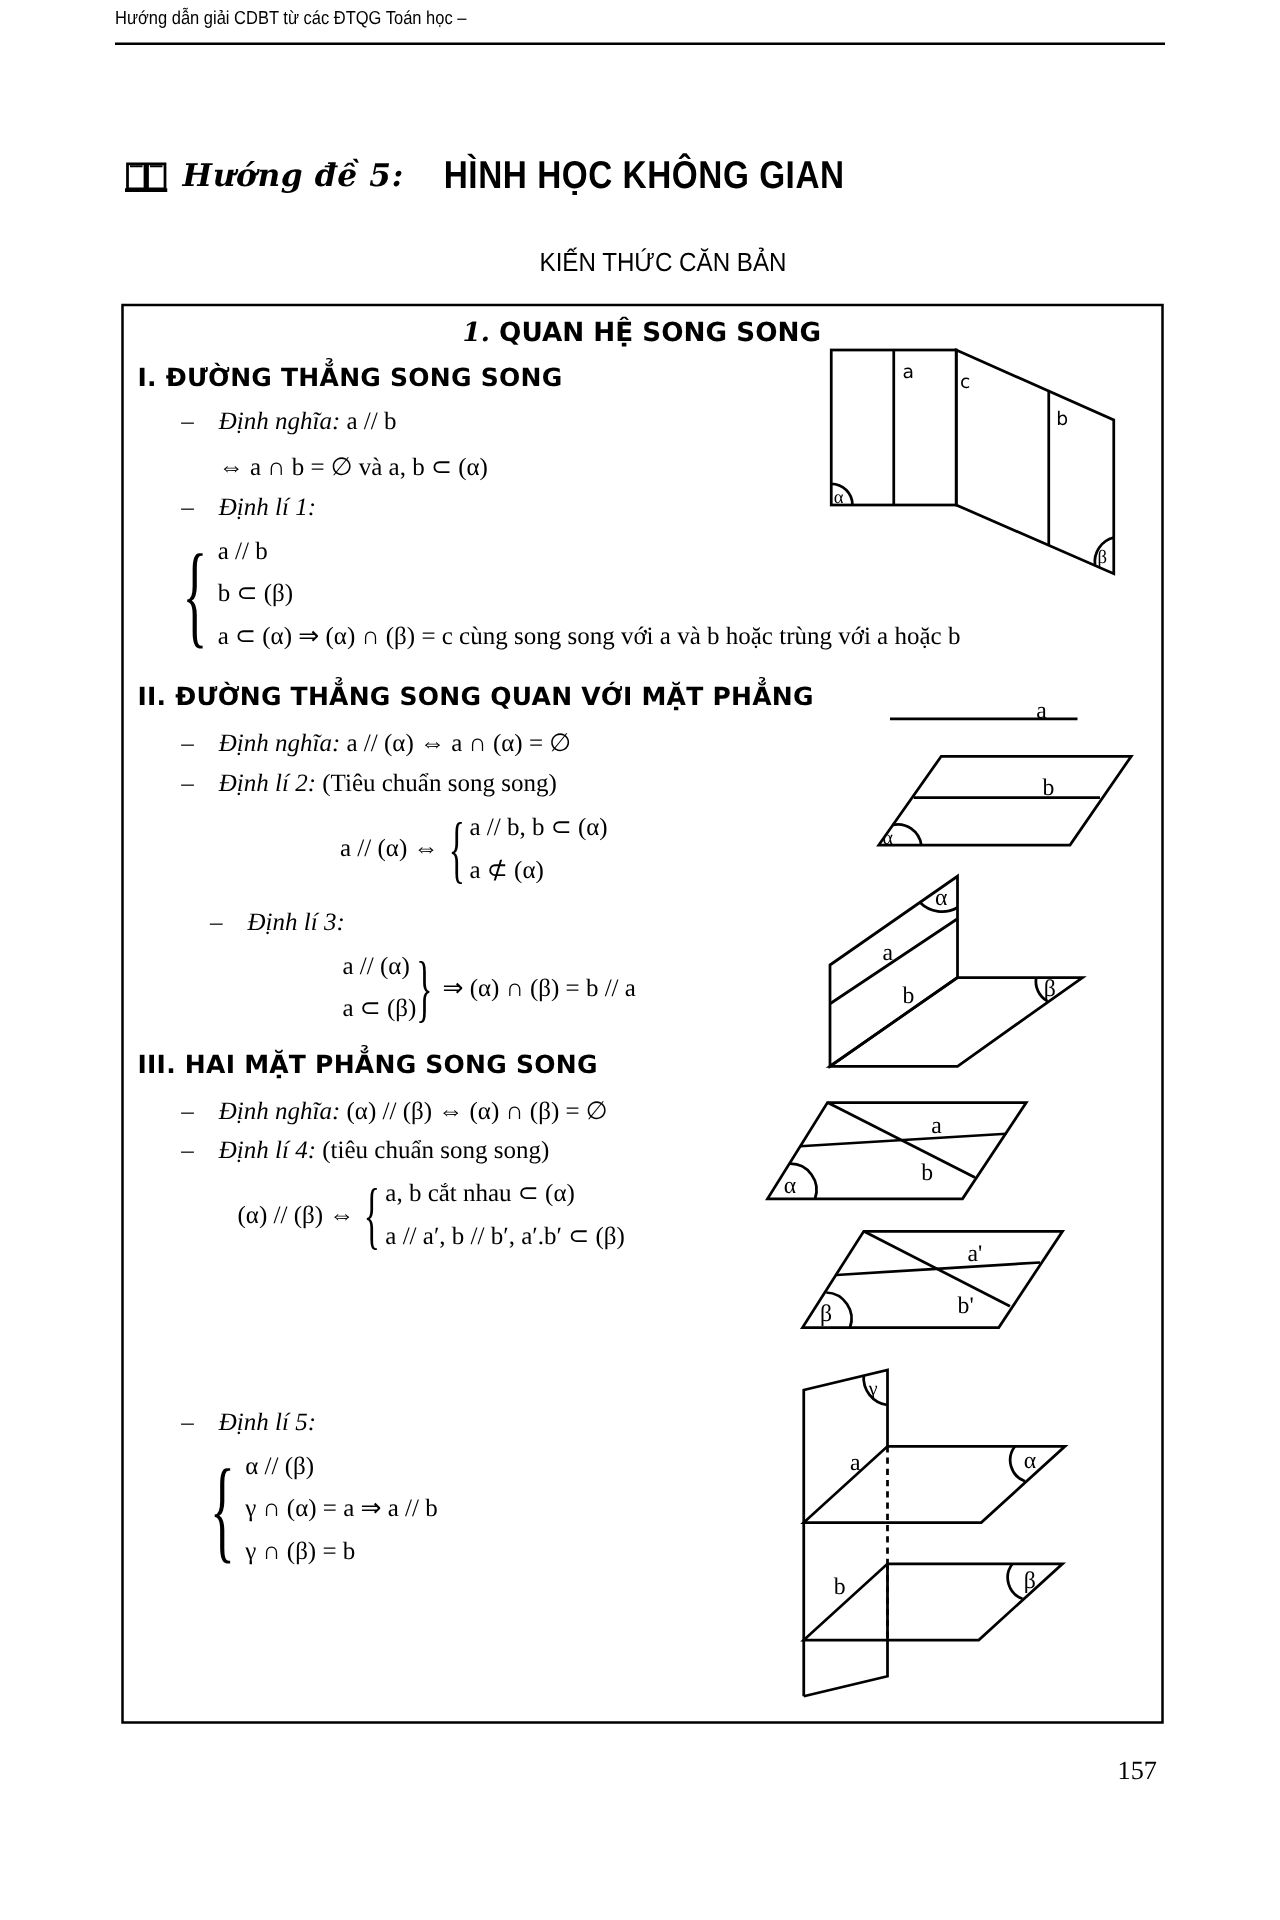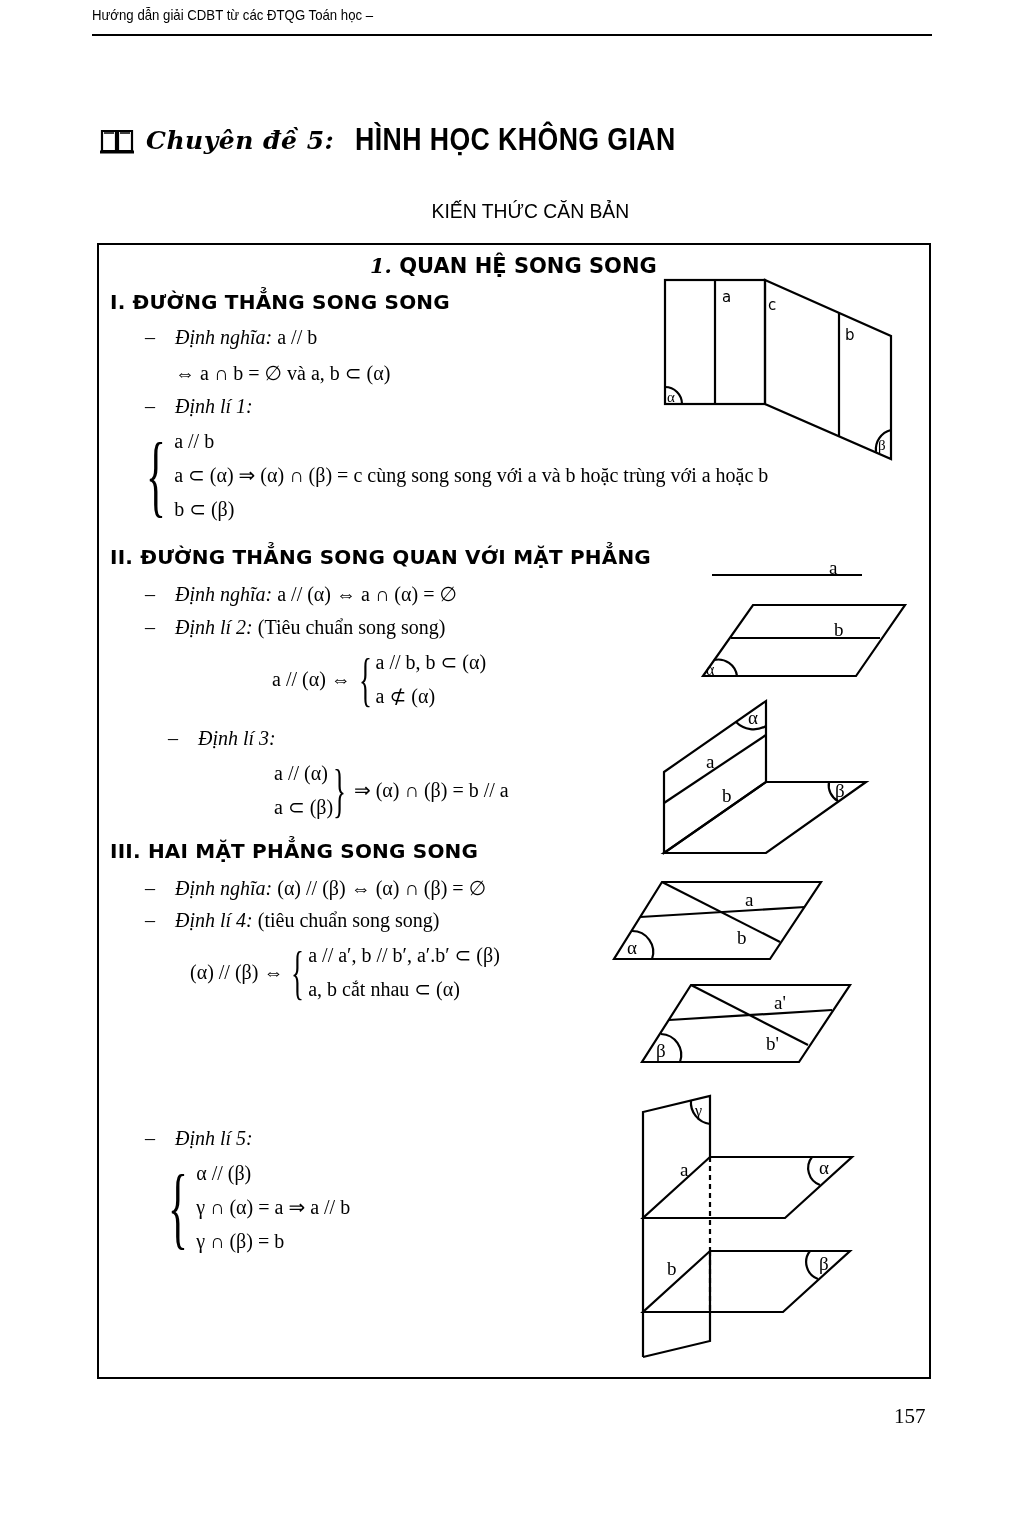--- a/index.html
+++ b/index.html
@@ -35,21 +35,21 @@
 
 <div class="abs hdr">Hướng dẫn giải CDBT từ các ĐTQG Toán học –</div>
 <div class="abs hdr-rule"></div>
 
 <div class="abs chap">
   <svg class="book-icon" viewBox="0 0 34 26">
     <path d="M2 3 L16 3 L16 23 L2 23 Z M18 3 L32 3 L32 23 L18 23 Z" fill="none" stroke="#000" stroke-width="2.2"></path>
     <path d="M4 5 L14 5 M20 5 L30 5" stroke="#000" stroke-width="1.5"></path>
     <path d="M0 24 L34 24" stroke="#000" stroke-width="3"></path>
   </svg>
-  <span class="chap-label">Chuyên đề 5:</span>
+  <span class="chap-label">Hướng đề 5:</span>
 </div>
 <div class="abs chap-title">HÌNH HỌC KHÔNG GIAN</div>
 
 <div class="abs sub-title">KIẾN THỨC CĂN BẢN</div>
 
 <div class="abs box"></div>
 
 <div class="abs sec-top">
   <span class="num">1.</span>
   <span>QUAN HỆ SONG SONG</span>
@@ -60,22 +60,22 @@
   <span class="dash">–</span><span class="it">Định nghĩa:</span><span> a // b</span>
 </div>
 <div class="abs line" style="left:175px;top:361px;">⇔ a ∩ b = ∅ và a, b ⊂  (α)</div>
 <div class="abs line" style="left:145px;top:395px;">
   <span class="dash">–</span><span class="it">Định lí 1:</span>
 </div>
 <div class="abs brace-wrap" style="left:146px;top:424px;">
   <span class="lbrace">{</span>
   <div class="stack">
     <div>a // b</div>
+    <div>b ⊂ (β)</div>
     <div><span>a ⊂ (α)</span><span> ⇒ (α) ∩ (β) = c cùng song song với a và b hoặc trùng với a hoặc b</span></div>
-    <div>b ⊂ (β)</div>
   </div>
 </div>
 
 <svg class="fig" style="left:0;top:0;" width="1024" height="1536">
   <g fill="none" stroke="#000" stroke-width="2.2">
     <rect x="665" y="280" width="100" height="124"></rect>
     <line x1="715" y1="280" x2="715" y2="404"></line>
     <polygon points="765,280 891,336 891,459 765,404"></polygon>
     <line x1="839" y1="313" x2="839" y2="436"></line>
     <path d="M665 387 A17 17 0 0 1 682 404"></path>
@@ -175,22 +175,22 @@
 <div class="abs line" style="left:145px;top:876px;">
   <span class="dash">–</span><span class="it">Định nghĩa:</span><span> (α) // (β) ⇔ (α) ∩ (β) = ∅</span>
 </div>
 <div class="abs line" style="left:145px;top:909px;">
   <span class="dash">–</span><span class="it">Định lí 4:</span><span> (tiêu chuẩn song song)</span>
 </div>
 <div class="abs brace-wrap" style="left:190px;top:938px;">
   <span class="line" style="margin-right:8px;">(α) // (β) ⇔</span>
   <span class="lbrace-sm">{</span>
   <div class="stack">
+    <div>a, b cắt nhau ⊂ (α)</div>
     <div>a // a′, b // b′, a′.b′ ⊂ (β)</div>
-    <div>a, b cắt nhau ⊂ (α)</div>
   </div>
 </div>
 
 <div class="abs line" style="left:145px;top:1127px;">
   <span class="dash">–</span><span class="it">Định lí 5:</span>
 </div>
 <div class="abs brace-wrap" style="left:168px;top:1156px;">
   <span class="lbrace">{</span>
   <div class="stack">
     <div>α // (β)</div>

